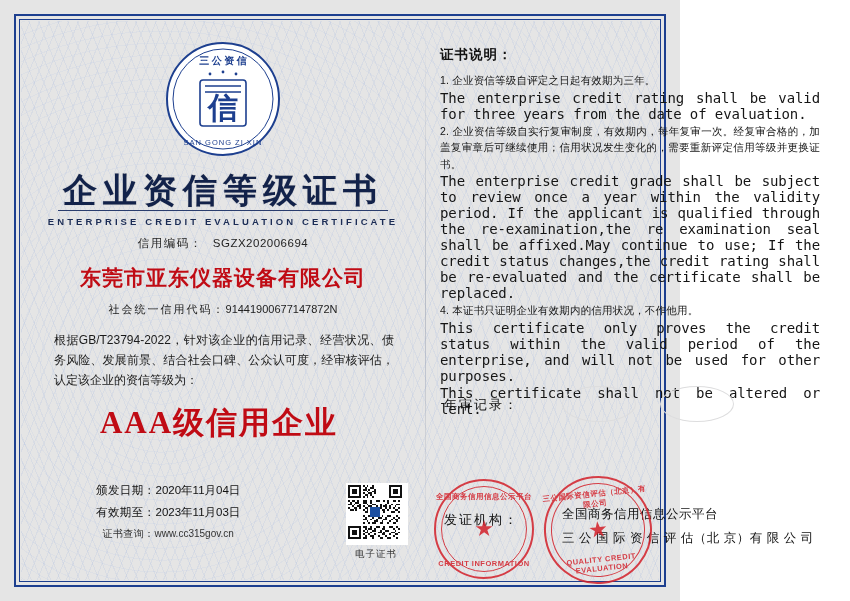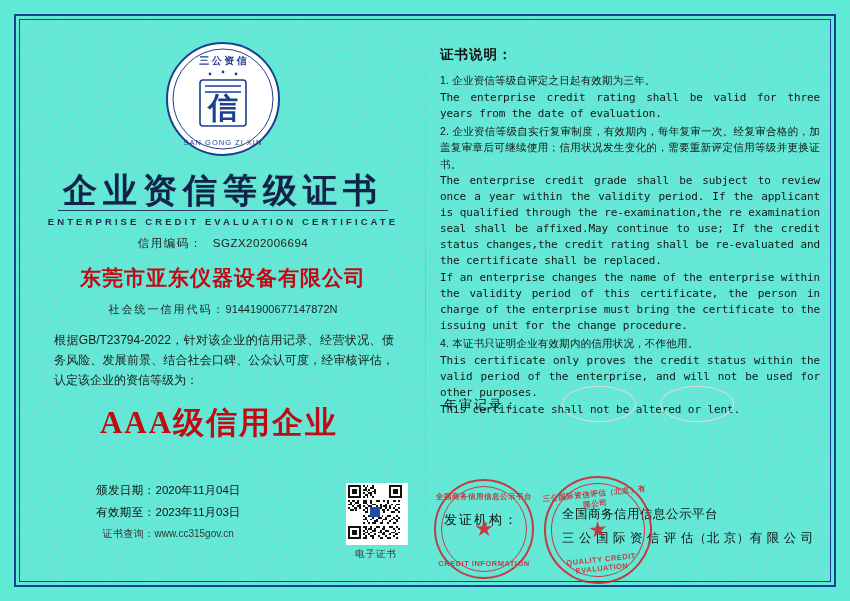--- a/index.html
+++ b/index.html
@@ -8,23 +8,23 @@
     background: #ffffff;
   }
   body {
     width: 850px;
     height: 601px;
     font-family: "Liberation Sans", sans-serif;
     overflow: hidden;
   }
   #certificate {
     position: relative;
-    width: 850px;
+    width: 680px;
     height: 601px;
-    background: #5eead4;
+    background: #e5e5e5;
   }
   
   .outer-frame {
     position: absolute;
     left: 14px;
     top: 14px;
     right: 14px;
     bottom: 14px;
     border: 2px solid #1d3f8f;
     box-sizing: border-box;
@@ -225,21 +225,21 @@
     right: 6px;
   }
   .note {
     font-size: 10.5px;
     line-height: 16.5px;
     color: #151515;
     margin-bottom: 1px;
     text-align: justify;
   }
   .note.cn { letter-spacing: 0.2px; }
-  .note.en { font-family: "DejaVu Sans Mono", monospace; font-size: 11px; letter-spacing: -0.1px; line-height: 16px; }
+  .note.en { font-family: "DejaVu Sans Mono", monospace; font-size: 14px; letter-spacing: -0.1px; line-height: 16px; }
 
   .annual-label {
     position: absolute;
     top: 372px;
     left: 12px;
     font-size: 13px;
     color: #111;
     letter-spacing: 2px;
   }
   .annual-ovals {
@@ -541,21 +541,20 @@
   </div>
 
   <div class="right-panel">
     <div class="notes-title">证书说明：</div>
 
     <div class="notes">
       <div class="note cn">1. 企业资信等级自评定之日起有效期为三年。</div>
       <div class="note en">The enterprise credit rating shall be valid for three years from the date of evaluation.</div>
       <div class="note cn">2. 企业资信等级自实行复审制度，有效期内，每年复审一次。经复审合格的，加盖复审章后可继续使用；信用状况发生变化的，需要重新评定信用等级并更换证书。</div>
       <div class="note en">The enterprise credit grade shall be subject to review once a year within the validity period. If the applicant is qualified through the re-examination,the re examination seal shall be affixed.May continue to use; If the credit status changes,the credit rating shall be re-evaluated and the certificate shall be replaced.</div>
-      <div class="note en">If an enterprise changes the name of the enterprise within the validity period of this certificate, the person in charge of the enterprise must bring the certificate to the issuing unit for the change procedure.</div>
       <div class="note cn">4. 本证书只证明企业有效期内的信用状况，不作他用。</div>
       <div class="note en">This certificate only proves the credit status within the valid period of the enterprise, and will not be used for other purposes.</div>
       <div class="note en">This certificate shall not be altered or lent.</div>
     </div>
 
     <div class="annual-label">年审记录：</div>
     <div class="annual-ovals">
       <span class="oval"></span>
       <span class="oval"></span>
     </div>

